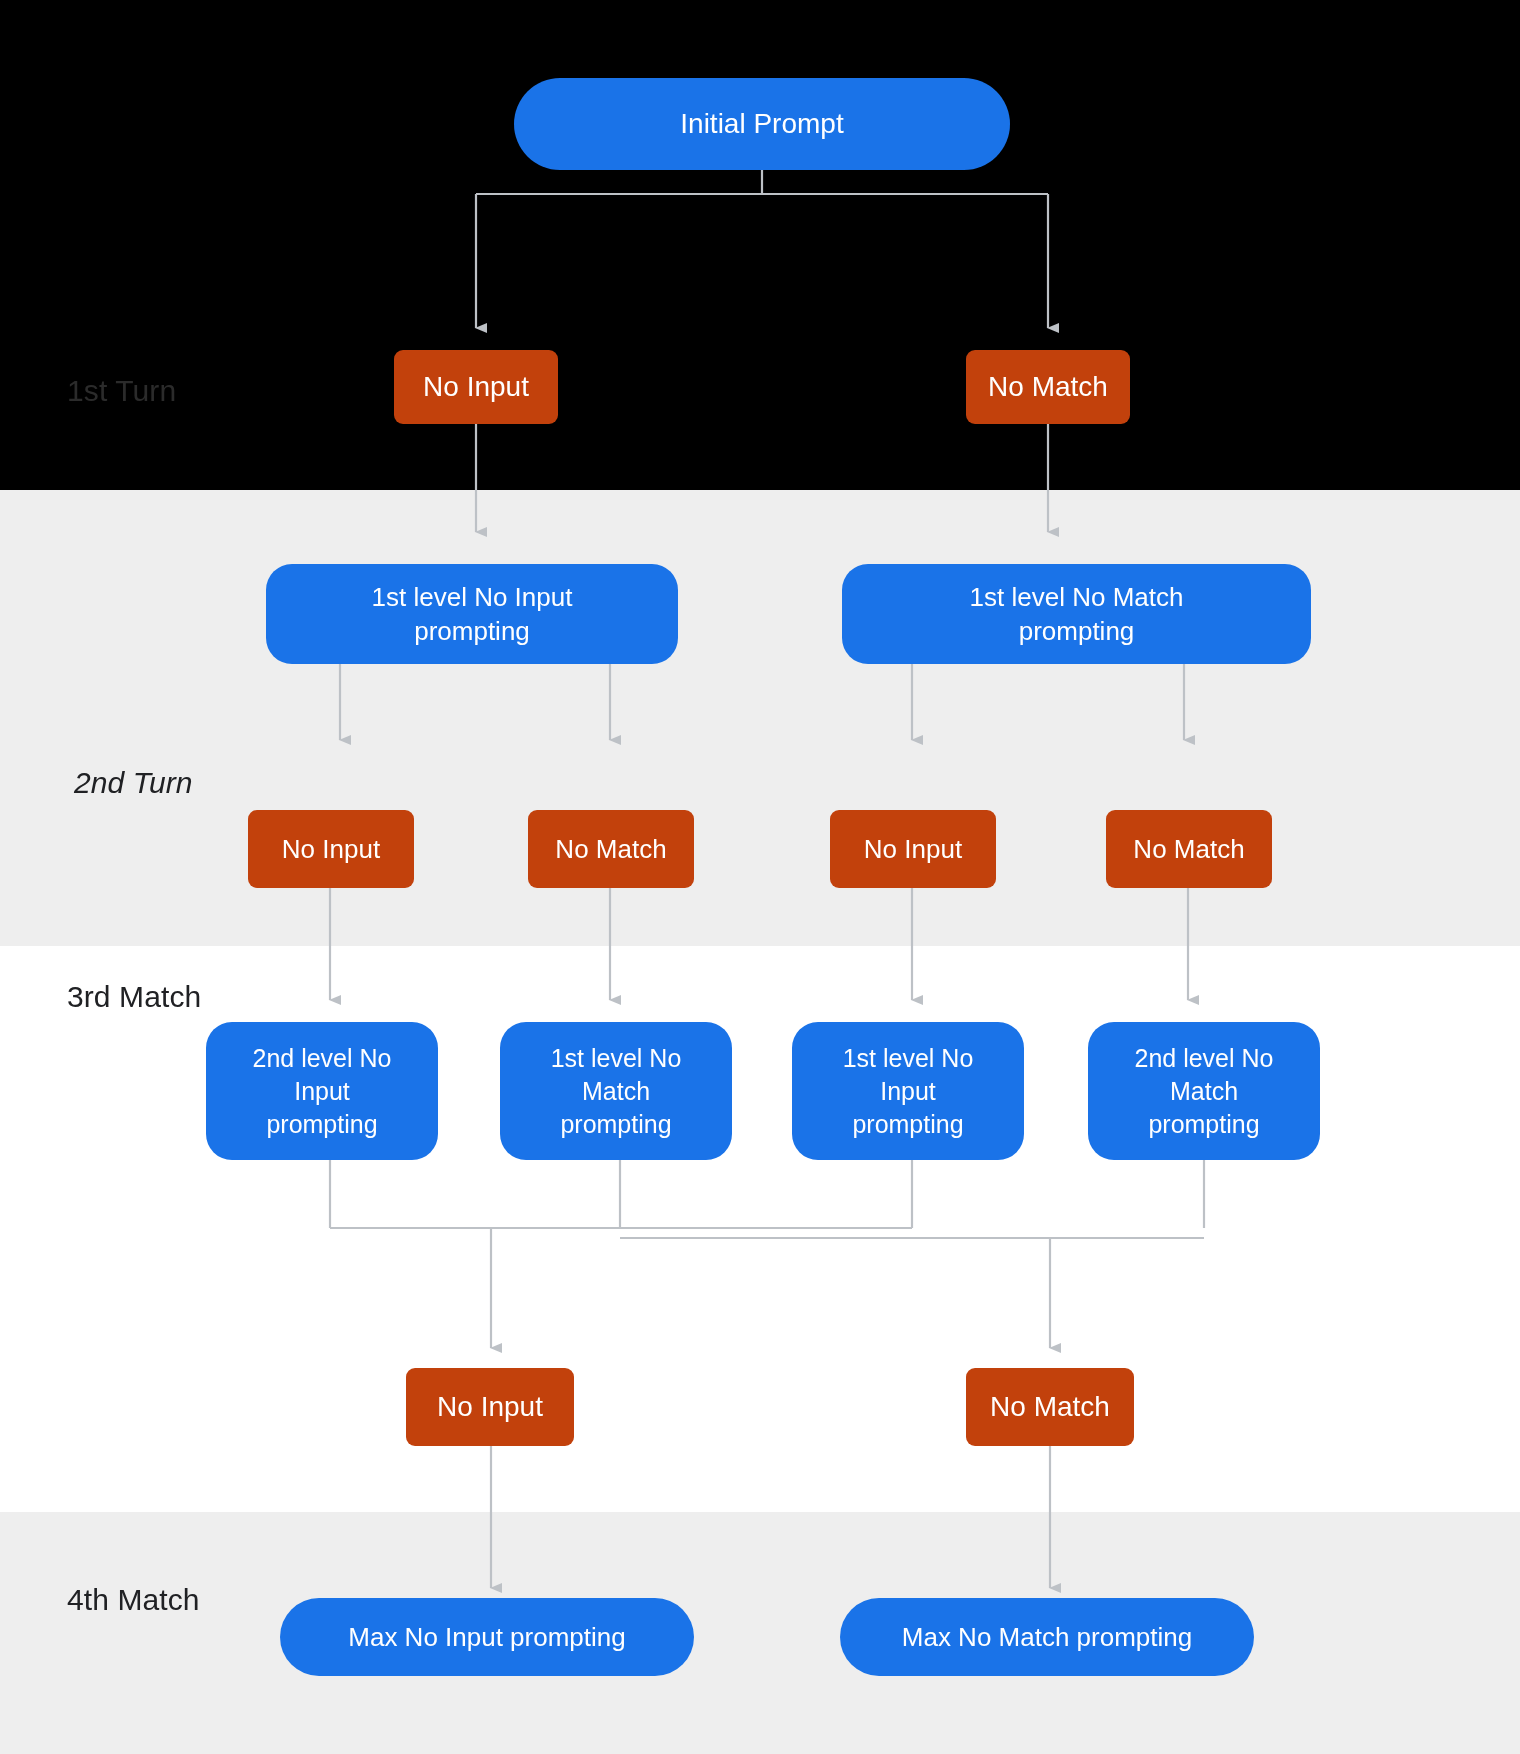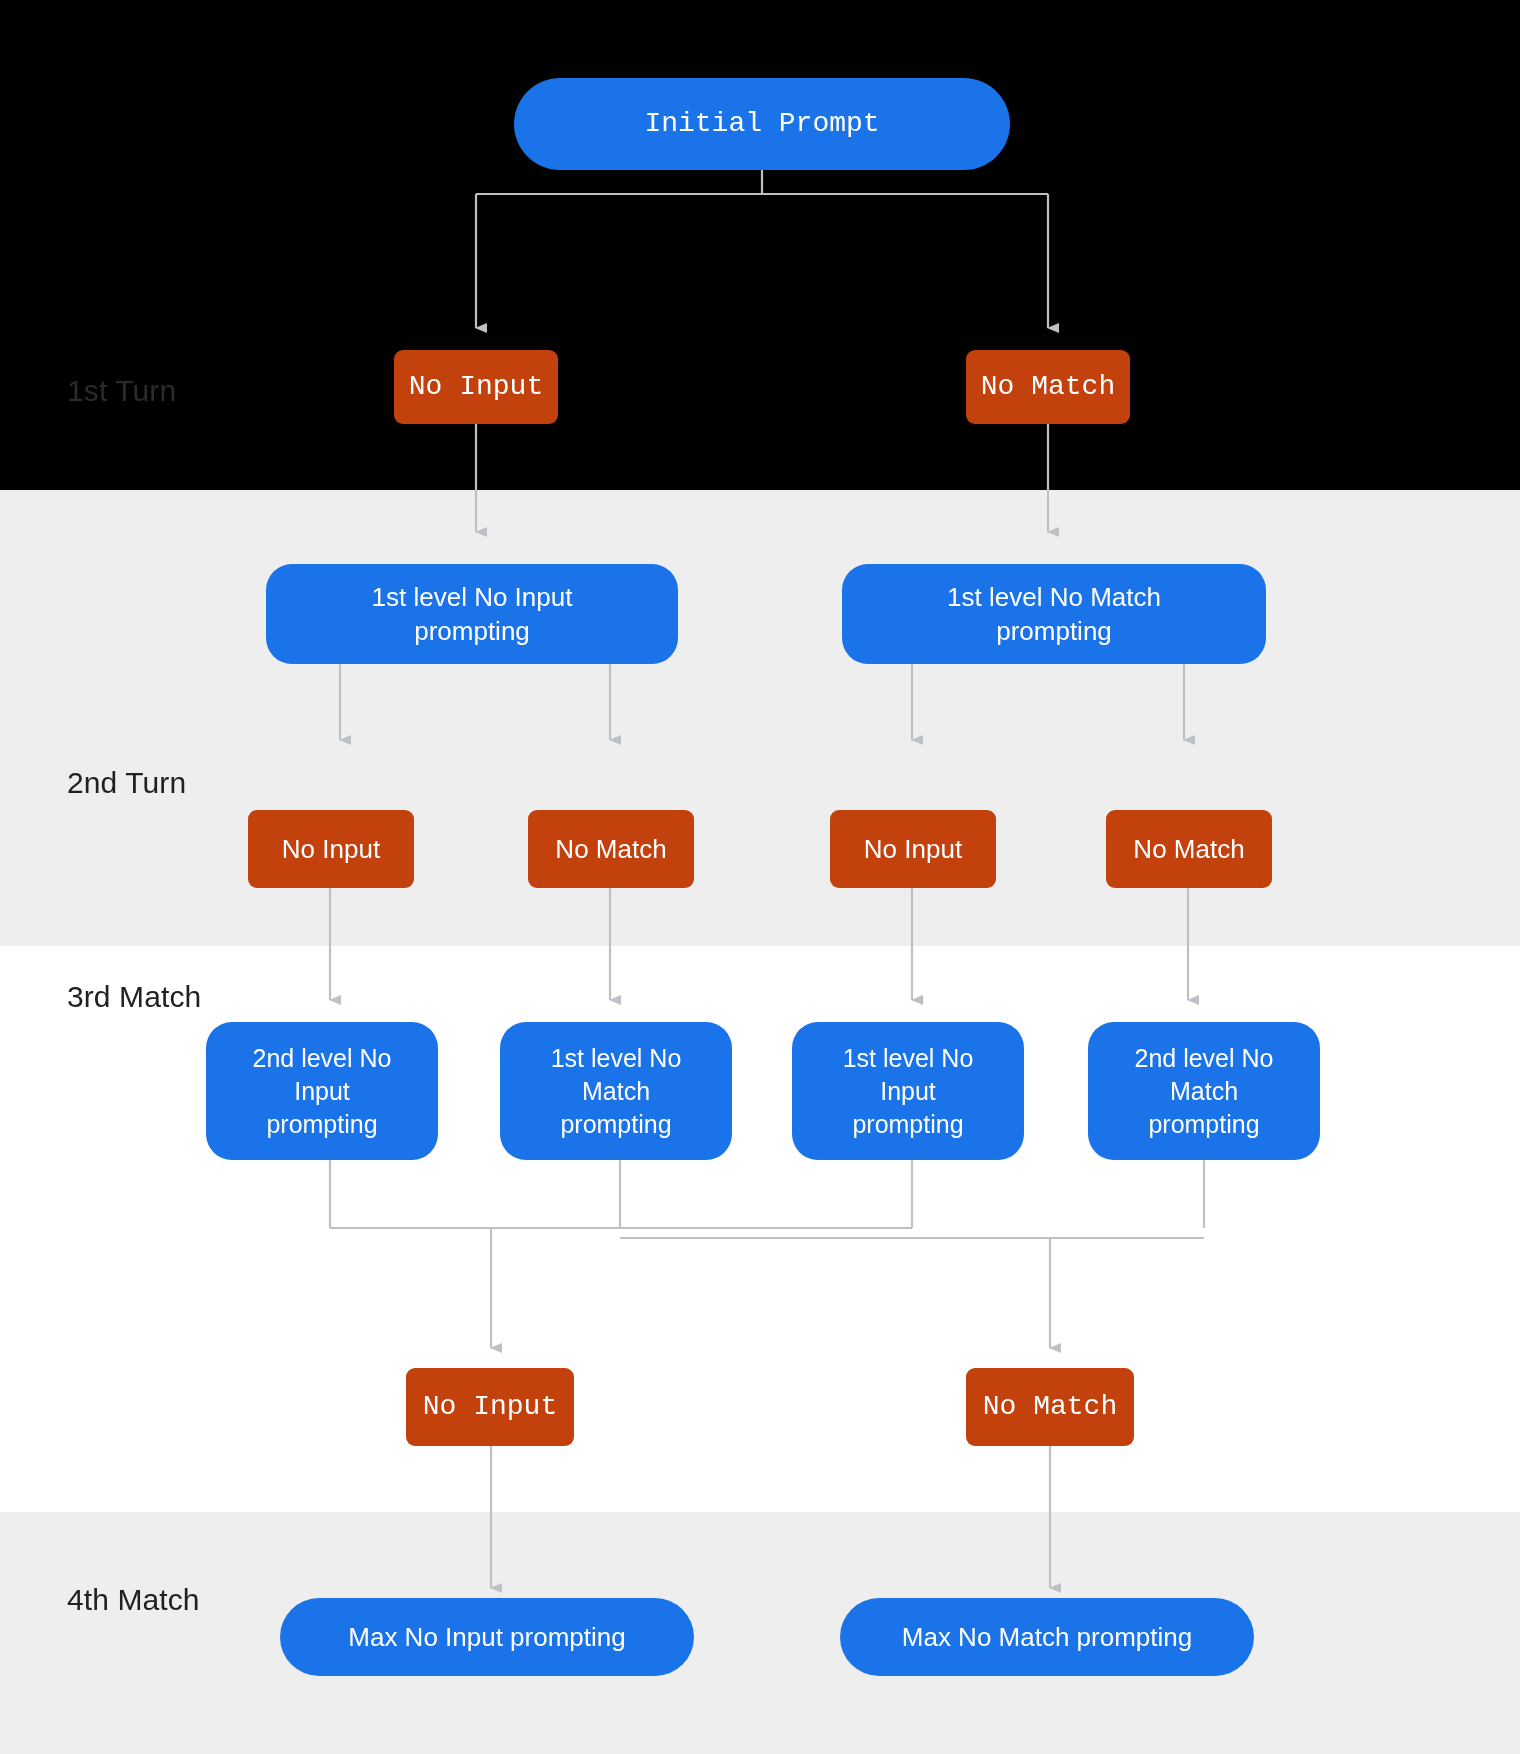--- a/index.html
+++ b/index.html
@@ -64,21 +64,21 @@
     width: 100%;
     white-space: pre-line;
   }
   .node-blue   { background: #1a73e8; }
   .node-green  { background: #c2410c; }
 
   .pill        { border-radius: 60px; }
   .rounded-lg  { border-radius: 26px; }
   .rounded-sm  { border-radius: 9px; }
 
-  .fs-28 { font-size: 28px; line-height: 36px; font-family: Liberation Mono, monospace; }
+  .fs-28 { font-size: 28px; line-height: 36px; }
   .fs-26 { font-size: 26px; line-height: 34px; }
   .fs-25 { font-size: 25px; line-height: 33px; }
 </style>
 </head>
 <body>
 
 <div id="stage">
 
   <div class="band band-1"></div>
   <div class="band band-2"></div>
@@ -124,40 +124,40 @@
 
       <path d="M491,1228 L491,1348" marker-end="url(#arrow)"></path>
       <path d="M1050,1238 L1050,1348" marker-end="url(#arrow)"></path>
 
       <path d="M491,1438 L491,1588" marker-end="url(#arrow)"></path>
       <path d="M1050,1438 L1050,1588" marker-end="url(#arrow)"></path>
     </g>
   </svg>
 
   <div class="turn-label on-dark" style="left:67px; top:345px;">1st Turn</div>
-  <div class="turn-label" style="left:67px; top:768px;">2nd Turn</div>
+  <div class="turn-label" style="left:74px; top:768px;font-style:italic;">2nd Turn</div>
   <div class="turn-label" style="left:67px; top:982px;">3rd Match</div>
   <div class="turn-label" style="left:67px; top:1585px;">4th Match</div>
 
   <div class="node node-blue pill fs-28" style="left:514px; top:78px; width:496px; height:92px;">
     <span class="node-text">Initial Prompt</span>
   </div>
 
   <div class="node node-green rounded-sm fs-28" style="left:394px; top:350px; width:164px; height:74px;">
     <span class="node-text">No Input</span>
   </div>
   <div class="node node-green rounded-sm fs-28" style="left:966px; top:350px; width:164px; height:74px;">
     <span class="node-text">No Match</span>
   </div>
 
   <div class="node node-blue rounded-lg fs-26" style="left:266px; top:564px; width:412px; height:100px;">
     <span class="node-text">1st level No Input
 prompting</span>
   </div>
-  <div class="node node-blue rounded-lg fs-26" style="left:842px; top:564px; width:424px; height:100px;">
+  <div class="node node-blue rounded-lg fs-26" style="left:842px; top:564px; width:469px; height:100px;">
     <span class="node-text">1st level No Match
 prompting</span>
   </div>
 
   <div class="node node-green rounded-sm fs-26" style="left:248px; top:810px; width:166px; height:78px;">
     <span class="node-text">No Input</span>
   </div>
   <div class="node node-green rounded-sm fs-26" style="left:528px; top:810px; width:166px; height:78px;">
     <span class="node-text">No Match</span>
   </div>

